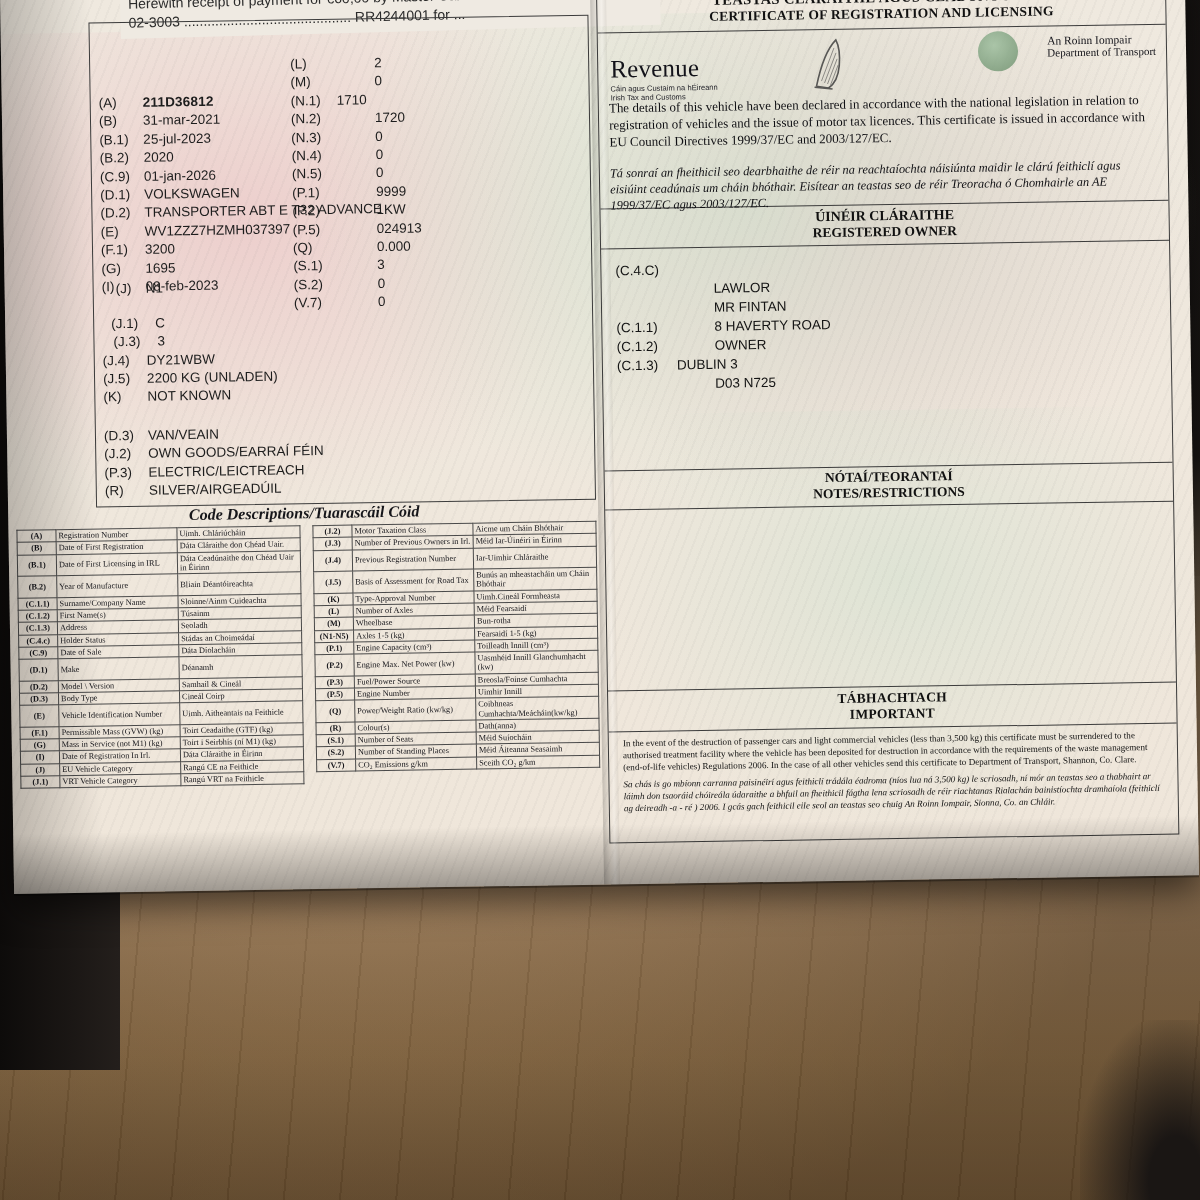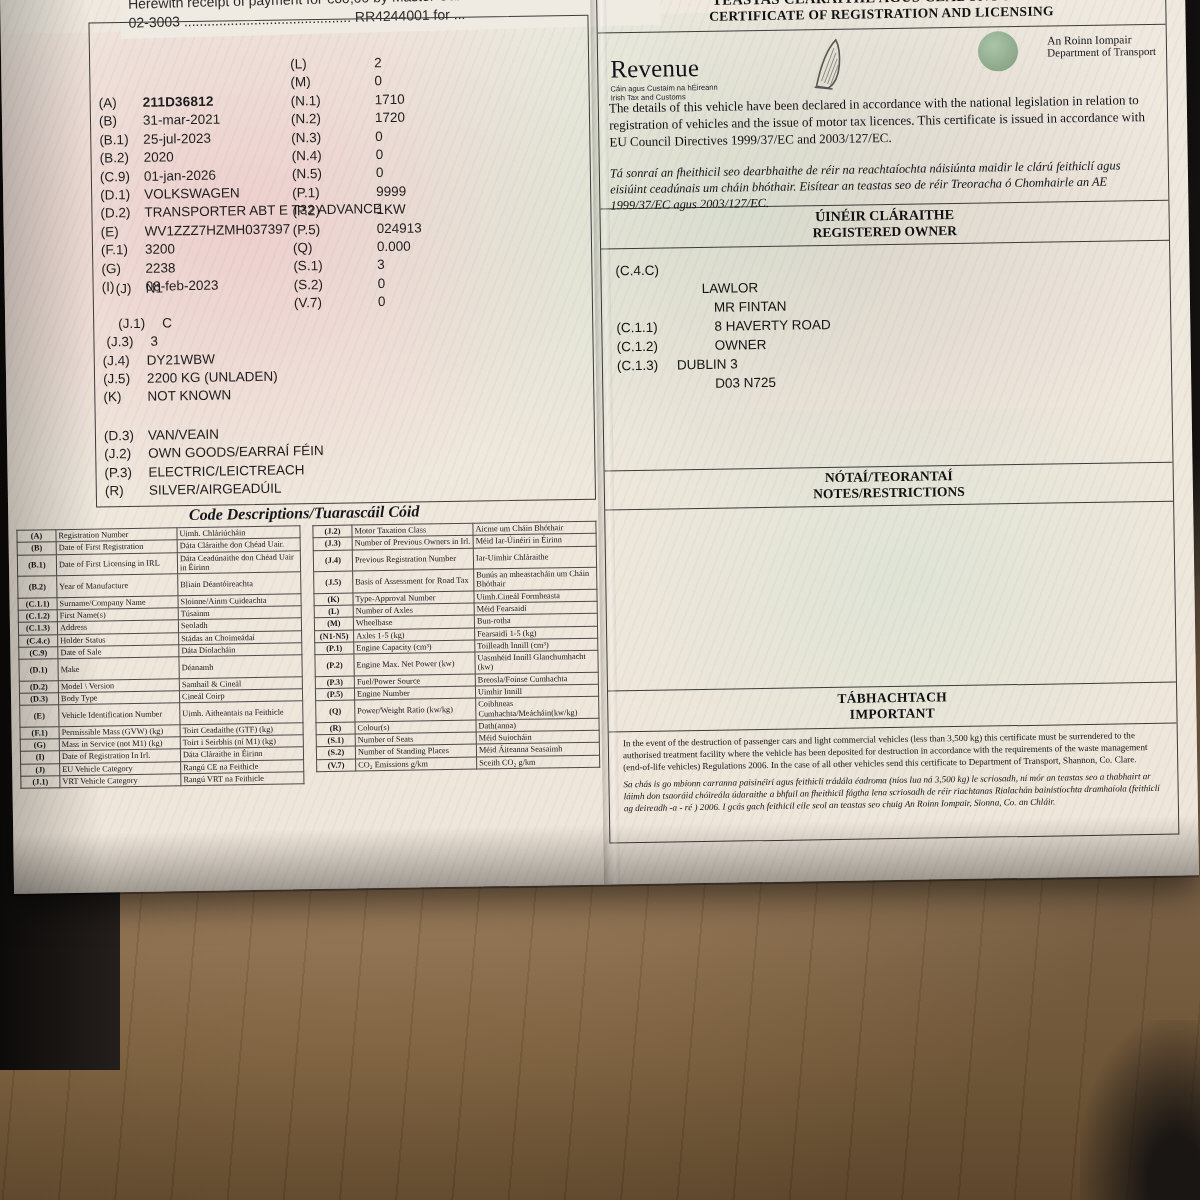--- a/index.html
+++ b/index.html
@@ -231,31 +231,31 @@
     <div id="lowerCol"></div>
   <div class="fieldrow" style="left: 8px; top: 72px;"><span class="code">(A)</span><span class="val">211D36812</span></div>
       <div class="fieldrow" style="left: 8px; top: 90.4px;"><span class="code">(B)</span><span class="valplain">31-mar-2021</span></div>
       <div class="fieldrow" style="left: 8px; top: 108.8px;"><span class="code">(B.1)</span><span class="valplain">25-jul-2023</span></div>
       <div class="fieldrow" style="left: 8px; top: 127.2px;"><span class="code">(B.2)</span><span class="valplain">2020</span></div>
       <div class="fieldrow" style="left: 8px; top: 145.6px;"><span class="code">(C.9)</span><span class="valplain">01-jan-2026</span></div>
       <div class="fieldrow" style="left: 8px; top: 164px;"><span class="code">(D.1)</span><span class="valplain">VOLKSWAGEN</span></div>
       <div class="fieldrow" style="left: 8px; top: 182.4px;"><span class="code">(D.2)</span><span class="valplain">TRANSPORTER ABT E T32 ADVANCE</span></div>
       <div class="fieldrow" style="left: 8px; top: 200.8px;"><span class="code">(E)</span><span class="valplain">WV1ZZZ7HZMH037397</span></div>
       <div class="fieldrow" style="left: 8px; top: 219.2px;"><span class="code">(F.1)</span><span class="valplain">3200</span></div>
-      <div class="fieldrow" style="left: 8px; top: 237.6px;"><span class="code">(G)</span><span class="valplain">2238</span></div>
+      <div class="fieldrow" style="left: 8px; top: 237.6px;"><span class="code">(G)</span><span class="valplain">1695</span></div>
       <div class="fieldrow" style="left: 8px; top: 256px;"><span class="code">(I)</span><span class="valplain">08-feb-2023</span></div>
       <div class="fieldrow" style="left: 8px; top: 258px; text-align: center;"><span class="code">(J)</span><span class="valplain">N1</span></div>
-      <div class="fieldrow" style="left: 24px; top: 292.8px;"><span class="code">(J.1)</span><span class="valplain">C</span></div>
-      <div class="fieldrow" style="left: 12px; top: 311.2px;"><span class="code">(J.3)</span><span class="valplain">3</span></div>
+      <div class="fieldrow" style="left: 17px; top: 292.8px;"><span class="code">(J.1)</span><span class="valplain">C</span></div>
+      <div class="fieldrow" style="left: 19px; top: 311.2px;"><span class="code">(J.3)</span><span class="valplain">3</span></div>
       <div class="fieldrow" style="left: 8px; top: 329.6px;"><span class="code">(J.4)</span><span class="valplain">DY21WBW</span></div>
       <div class="fieldrow" style="left: 8px; top: 348px;"><span class="code">(J.5)</span><span class="valplain">2200 KG (UNLADEN)</span></div>
       <div class="fieldrow" style="left: 8px; top: 366.4px;"><span class="code">(K)</span><span class="valplain">NOT KNOWN</span></div>
       <div class="fieldrow" style="left: 200px; top: 36px;"><span class="rcode">(L)</span><span class="rval" style="margin-left:38px">2</span></div>
       <div class="fieldrow" style="left: 200px; top: 54.4px;"><span class="rcode">(M)</span><span class="rval" style="margin-left:38px">0</span></div>
-      <div class="fieldrow" style="left: 200px; top: 72.8px;"><span class="rcode">(N.1)</span><span class="rval" style="margin-left:38px">1710</span></div>
+      <div class="fieldrow" style="left: 200px; top: 72.8px;"><span class="rcode">(N.1)</span><span class="rval" style="">1710</span></div>
       <div class="fieldrow" style="left: 200px; top: 91.2px;"><span class="rcode">(N.2)</span><span class="rval" style="margin-left:38px">1720</span></div>
       <div class="fieldrow" style="left: 200px; top: 109.6px;"><span class="rcode">(N.3)</span><span class="rval" style="margin-left:38px">0</span></div>
       <div class="fieldrow" style="left: 200px; top: 128px;"><span class="rcode">(N.4)</span><span class="rval" style="margin-left:38px">0</span></div>
       <div class="fieldrow" style="left: 200px; top: 146.4px;"><span class="rcode">(N.5)</span><span class="rval" style="margin-left:38px">0</span></div>
       <div class="fieldrow" style="left: 200px; top: 164.8px;"><span class="rcode">(P.1)</span><span class="rval" style="margin-left:38px">9999</span></div>
       <div class="fieldrow" style="left: 200px; top: 183.2px;"><span class="rcode">(P.2)</span><span class="rval" style="margin-left:38px">1KW</span></div>
       <div class="fieldrow" style="left: 200px; top: 201.6px;"><span class="rcode">(P.5)</span><span class="rval" style="margin-left:38px">024913</span></div>
       <div class="fieldrow" style="left: 200px; top: 220px;"><span class="rcode">(Q)</span><span class="rval" style="margin-left:38px">0.000</span></div>
       <div class="fieldrow" style="left: 200px; top: 238.4px;"><span class="rcode">(S.1)</span><span class="rval" style="margin-left:38px">3</span></div>
       <div class="fieldrow" style="left: 200px; top: 256.8px;"><span class="rcode">(S.2)</span><span class="rval" style="margin-left:38px">0</span></div>
@@ -468,21 +468,21 @@
       <div id="revTextIr">Tá sonraí an fheithicil seo dearbhaithe de réir na reachtaíochta náisiúnta maidir le clárú feithiclí agus eisiúint ceadúnais um cháin bhóthair. Eisítear an teastas seo de réir Treoracha ó Chomhairle an AE 1999/37/EC agus 2003/127/EC.</div>
     </div>
 
     <div id="ownerHead">
       <div class="o1">ÚINÉIR CLÁRAITHE</div>
       <div class="o2">REGISTERED OWNER</div>
     </div>
 
     <div id="ownerBody">
         <div class="orow" style="left: 14px; top: 14px;"><span class="ocode">(C.4.C)</span><span style="margin-left:38px"></span></div>
-        <div class="orow" style="left: 14px; top: 33px;"><span class="ocode"></span><span style="margin-left:26px">LAWLOR</span></div>
+        <div class="orow" style="left: 14px; top: 33px;"><span class="ocode"></span><span style="margin-left:38px">LAWLOR</span></div>
         <div class="orow" style="left: 14px; top: 52px;"><span class="ocode"></span><span style="margin-left:38px">MR FINTAN</span></div>
         <div class="orow" style="left: 14px; top: 71px;"><span class="ocode">(C.1.1)</span><span style="margin-left:38px">8 HAVERTY ROAD</span></div>
         <div class="orow" style="left: 14px; top: 90px;"><span class="ocode">(C.1.2)</span><span style="margin-left:38px">OWNER</span></div>
         <div class="orow" style="left: 14px; top: 109px;"><span class="ocode">(C.1.3)</span><span style="">DUBLIN 3</span></div>
         <div class="orow" style="left: 14px; top: 128px;"><span class="ocode"></span><span style="margin-left:38px">D03 N725</span></div>
       </div>
 
     <div id="notesHead">
       <div class="n1">NÓTAÍ/TEORANTAÍ</div>
       <div class="n2">NOTES/RESTRICTIONS</div>

